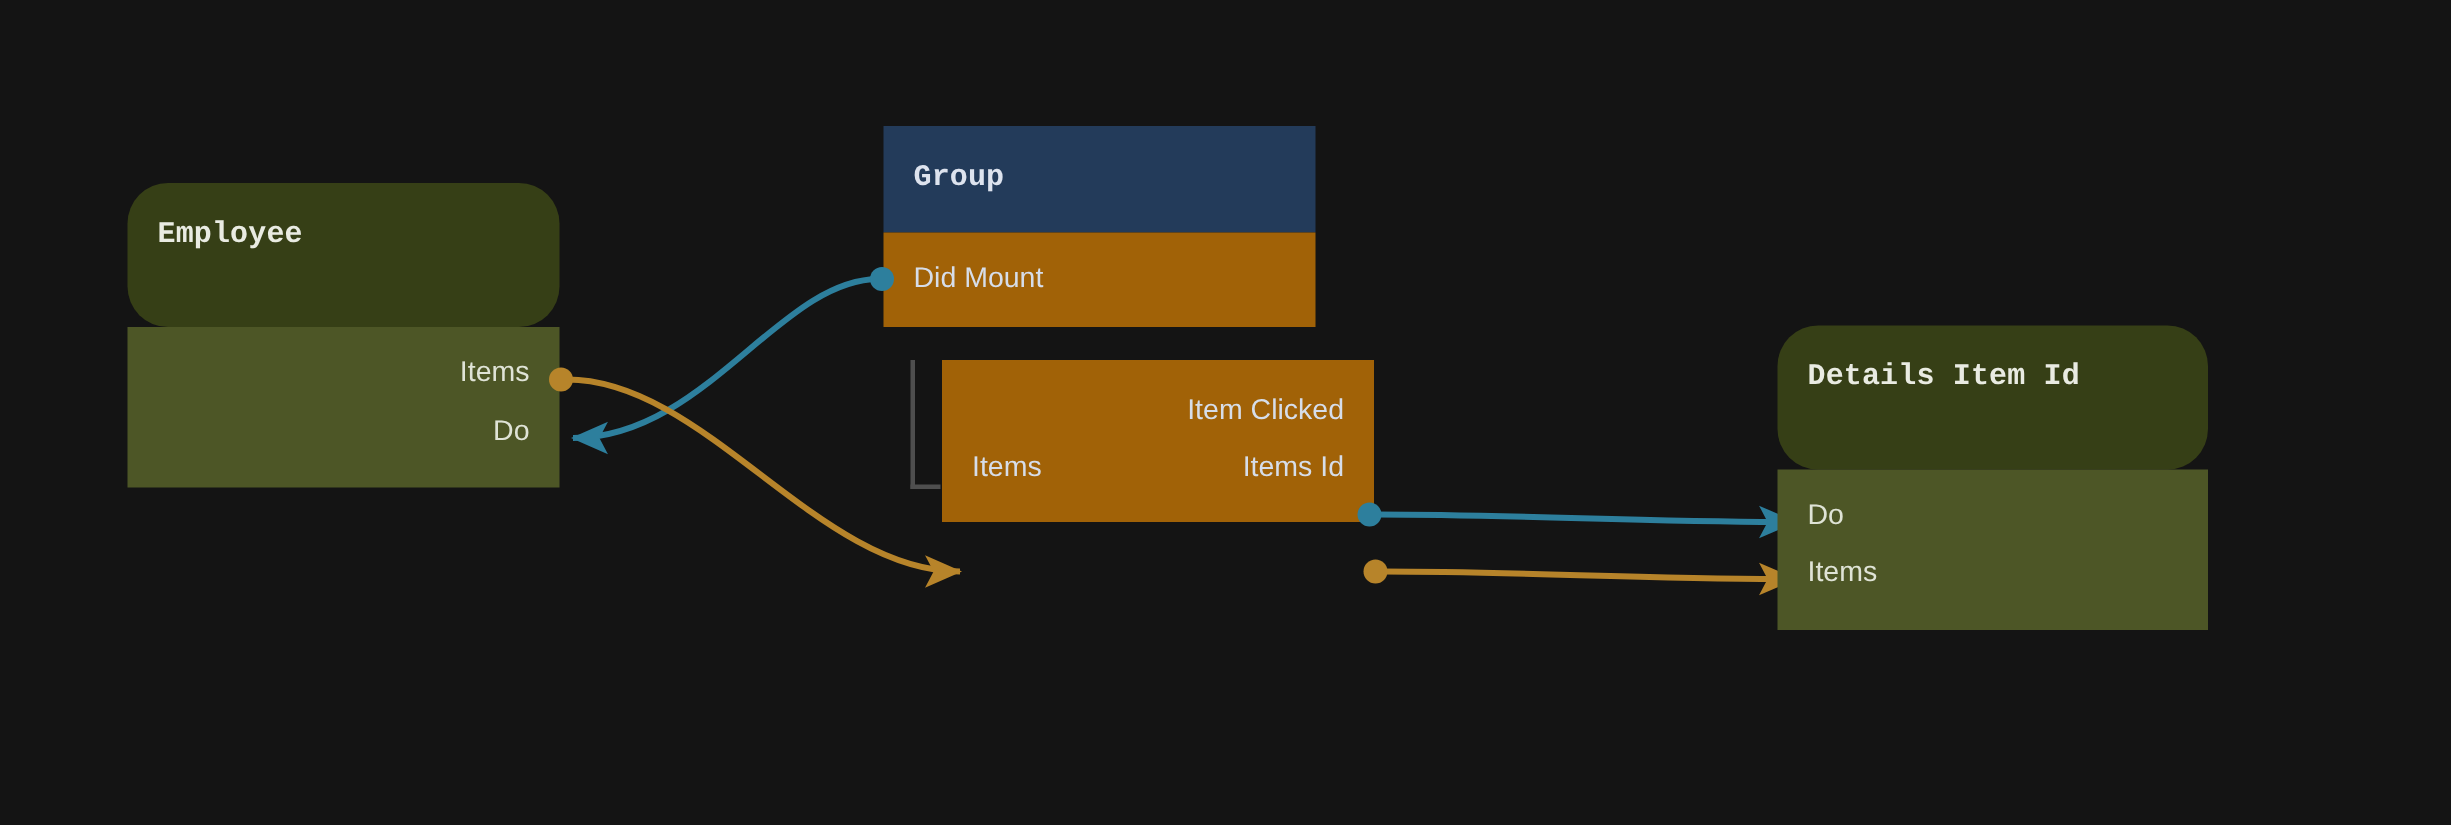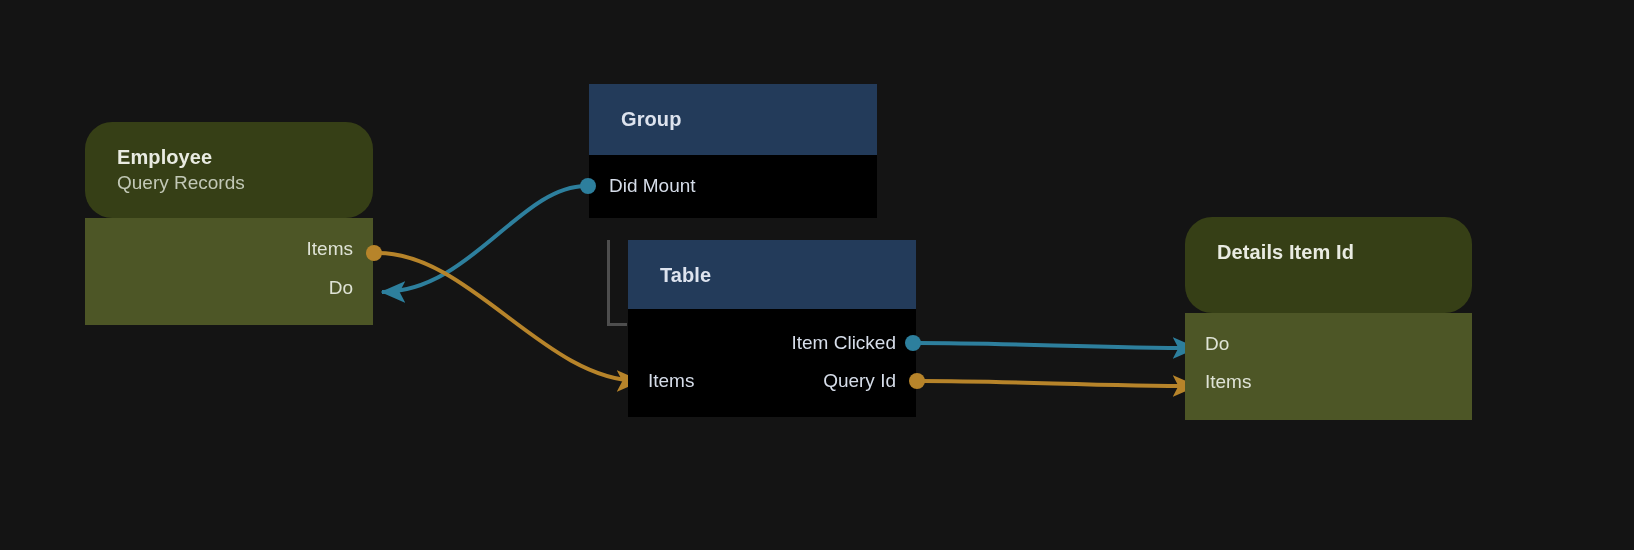--- a/index.html
+++ b/index.html
@@ -24,21 +24,22 @@
     height: 550px;
     pointer-events: none;
   }
   .node {
     position: absolute;
     box-sizing: border-box;
     overflow: visible;
   }
   .node-header {
     box-sizing: border-box;
-    padding: 22px 20px 0 32px;
+    padding: 22px 20px 0 20px;
+    font-family: Liberation Mono, monospace;
   }
   .node-body {
     box-sizing: border-box;
     position: relative;
   }
   .node-title {
     font-size: 20px;
     font-weight: bold;
     color: #e9ebe2;
     line-height: 26px;
@@ -53,21 +54,21 @@
     white-space: nowrap;
   }
   .node-title-blue {
     color: #dde3ee;
   }
   
   .green .node-header { background: #363f16; border-radius: 27px; }
   .green .node-body   { background: #4d5626; }
   
   .blue .node-header  { background: #233b5a; }
-  .blue .node-body    { background: #000000; }
+  .blue .node-body    { background: #a16207; }
 
   .port-row {
     position: absolute;
     height: 26px;
     line-height: 26px;
     font-size: 19px;
     white-space: nowrap;
   }
   .port-label-green { color: #dfe3d6; }
   .port-label-blue  { color: #d6dde9; }
@@ -109,21 +110,20 @@
     <path d="M 918 343 C 1010 343, 1100 348, 1196 348" fill="none" stroke="#2d7f9d" stroke-width="4" marker-end="url(#arrow-teal)"></path>
 
     <path d="M 922 381 C 1010 381, 1100 386, 1196 386" fill="none" stroke="#b7842a" stroke-width="4" marker-end="url(#arrow-gold)"></path>
   </svg>
 
   <div class="bracket" style="left:607px; top:240px; width:20px; height:86px;"></div>
 
   <div class="node green" style="left:85px; top:122px; width:288px; height:203px;">
     <div class="node-header" style="height:96px;">
       <div class="node-title">Employee</div>
-      <div class="node-subtitle">Query Records</div>
     </div>
     <div class="node-body" style="height:107px;">
       <div class="port-row port-out port-label-green" style="top:18px;">
         <span>Items</span>
       </div>
       <div class="port-row port-out port-label-green" style="top:57px;">
         <span>Do</span>
       </div>
     </div>
 
@@ -137,32 +137,29 @@
     <div class="node-body" style="height:63px;">
       <div class="port-row port-in port-label-blue" style="top:18px;">
         <span>Did Mount</span>
       </div>
     </div>
 
     <div class="port-dot" style="left:-9px; top:94px; background:#2d7f9d;"></div>
   </div>
 
   <div class="node blue" style="left:628px; top:240px; width:288px; height:177px;">
-    <div class="node-header" style="height:69px;">
-      <div class="node-title node-title-blue">Table</div>
-    </div>
     <div class="node-body" style="height:108px;">
       <div class="port-row port-out port-label-blue" style="top:21px;text-align:center;">
         <span>Item Clicked</span>
       </div>
       <div class="port-row port-in port-label-blue" style="top:59px;">
         <span>Items</span>
       </div>
       <div class="port-row port-out port-label-blue" style="top:59px;">
-        <span>Query Id</span>
+        <span>Items Id</span>
       </div>
     </div>
 
     <div class="port-dot" style="left:277px; top:95px; background:#2d7f9d;"></div>
     <div class="port-dot" style="left:281px; top:133px; background:#b7842a;"></div>
   </div>
 
   <div class="node green" style="left:1185px; top:217px; width:287px; height:203px;">
     <div class="node-header" style="height:96px;">
       <div class="node-title">Details Item Id</div>

